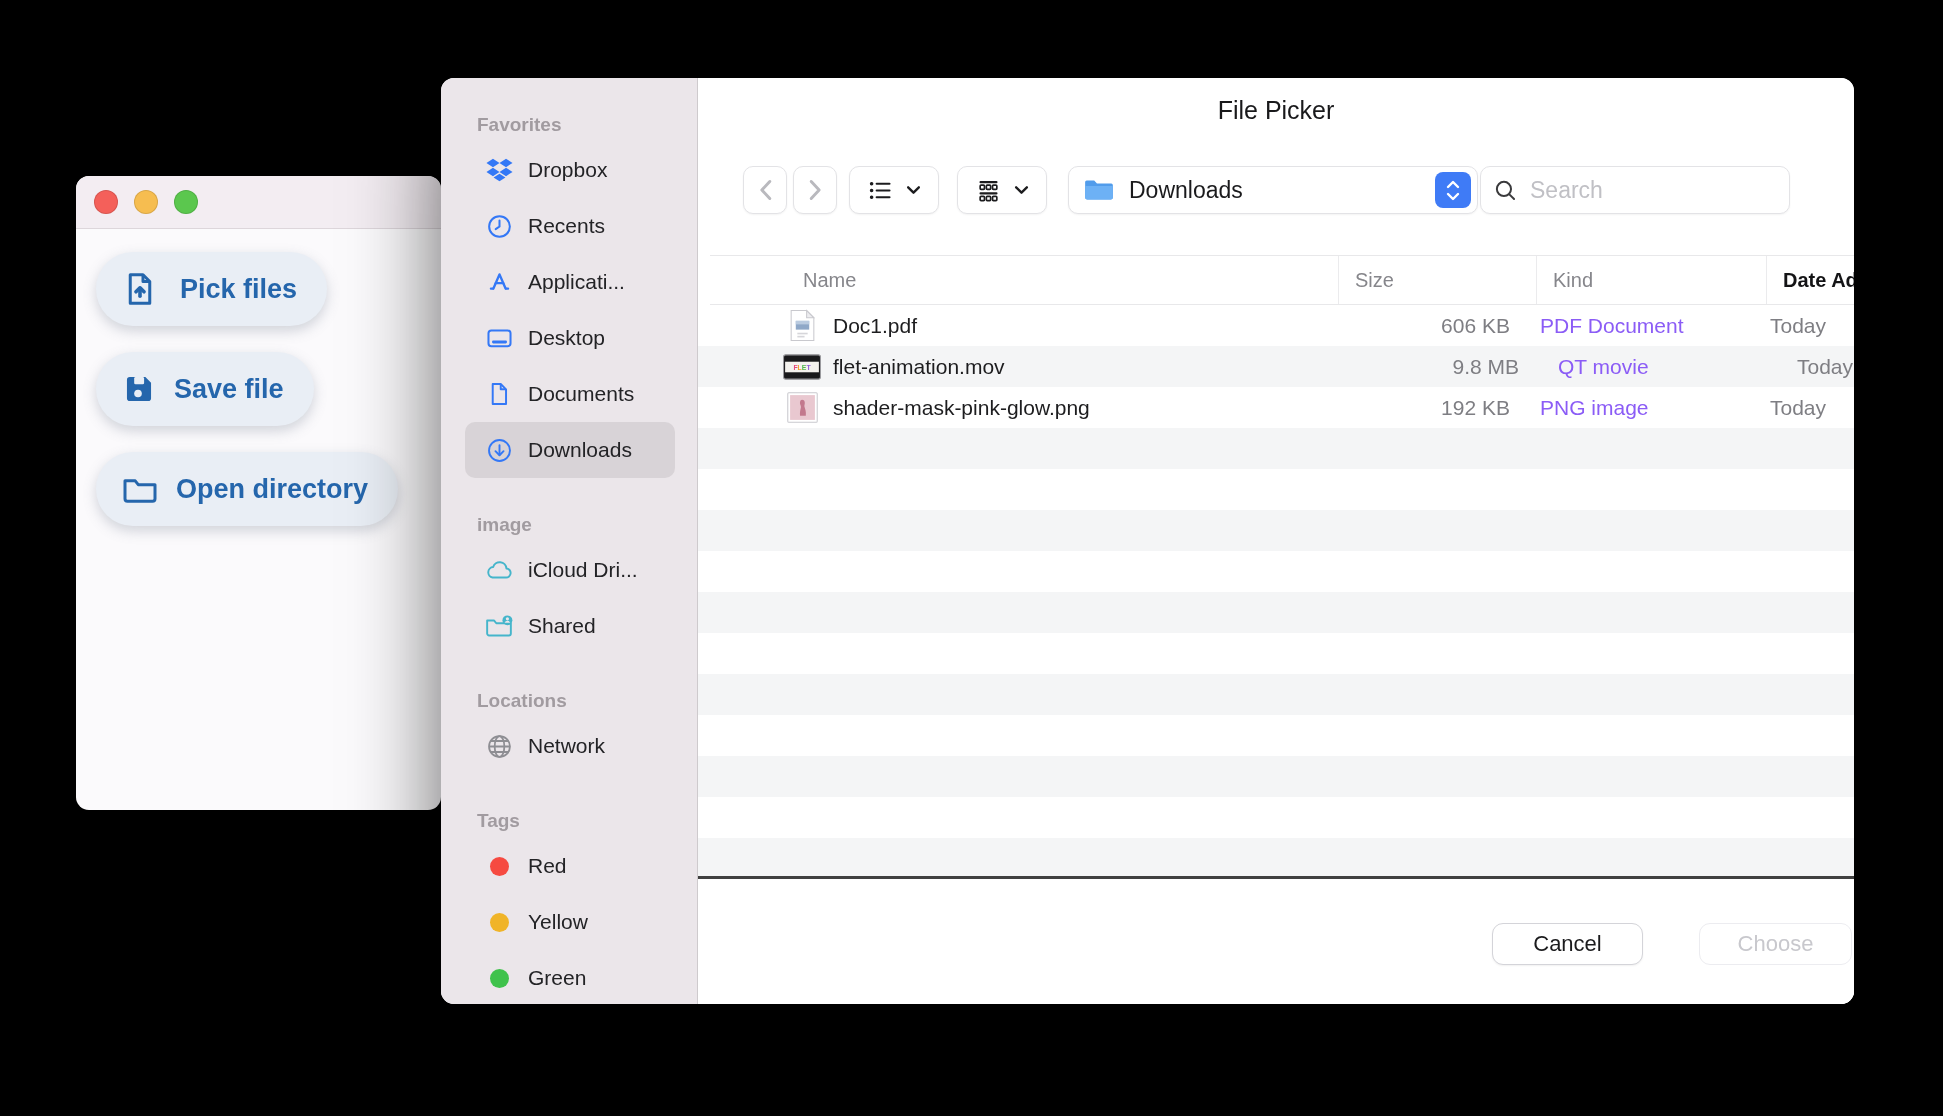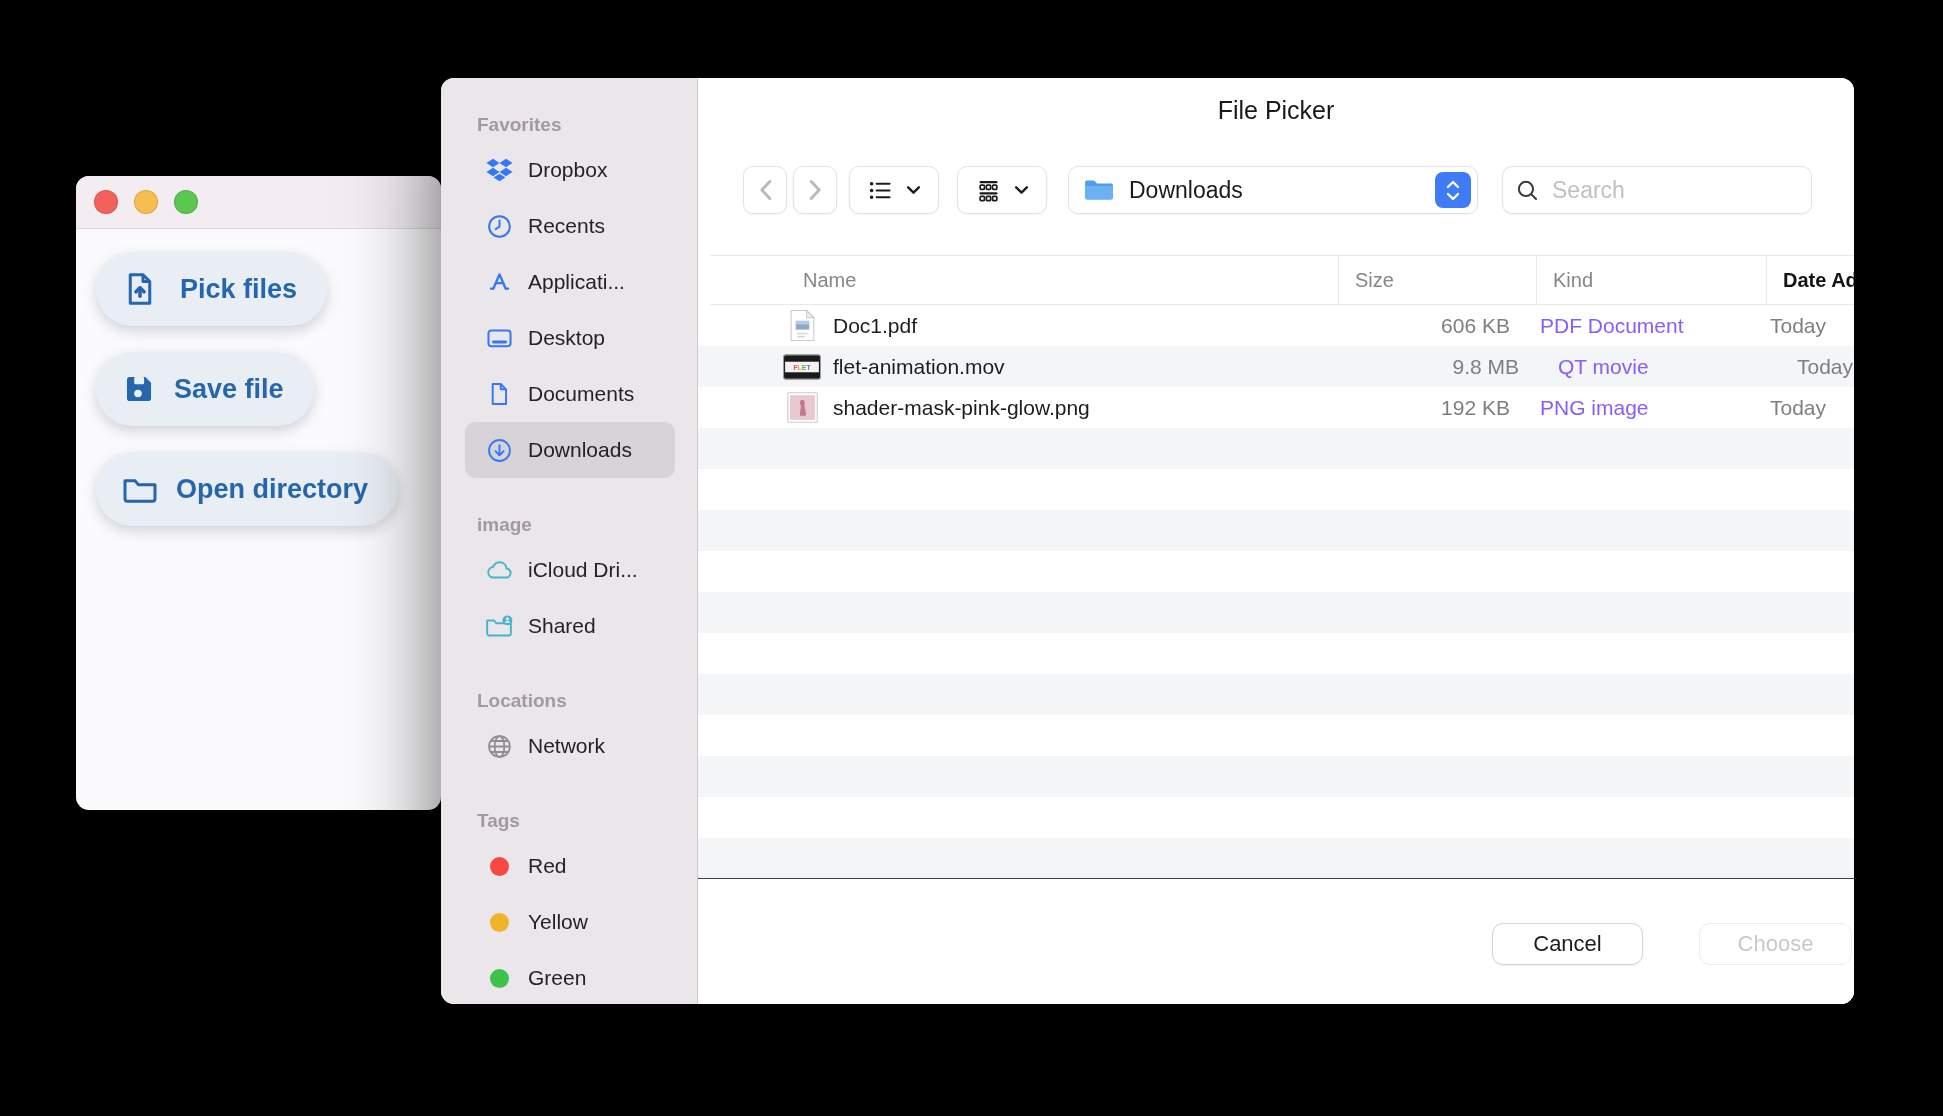--- a/index.html
+++ b/index.html
@@ -41,21 +41,21 @@
   .toolbar{position:absolute;top:88px;left:0;right:0;height:48px;}
   .tbtn{position:absolute;top:0;height:48px;box-sizing:border-box;background:#fff;
         border:1px solid #e3e3e6;border-radius:10px;display:flex;align-items:center;
         justify-content:center;box-shadow:0 1px 2px rgba(0,0,0,.05);cursor:default;}
   .btn-back{left:45px;width:44px;} .btn-fwd{left:95px;width:44px;}
   .dd-list{left:151px;width:90px;gap:12px;} .dd-group{left:259px;width:90px;gap:12px;}
   .dd-path{left:370px;width:410px;justify-content:flex-start;padding:0 6px 0 14px;}
   .path-label{flex:1;margin-left:14px;font-size:23px;color:#1a1a1c;}
   .stepper{width:36px;height:36px;border-radius:8px;background:#3f7bf6;display:flex;
            flex-direction:column;align-items:center;justify-content:center;gap:3px;flex:none;}
-  .search{left:804px;width:310px;justify-content:flex-start;padding:0 12px;gap:10px;}
+  .search{left:782px;width:310px;justify-content:flex-start;padding:0 12px;gap:10px;}
   .search input{border:none;outline:none;flex:1;min-width:0;font-size:23px;color:#333;
                 font-family:"Liberation Sans",sans-serif;background:transparent;}
   .search input::placeholder{color:#c0c0c5;}
 
   
   .thead{position:absolute;top:177px;left:0;right:0;height:50px;display:flex;
          border-top:1px solid #e8e8ea;border-bottom:1px solid #e8e8ea;
          font-size:20px;color:#86868b;box-sizing:border-box;margin-left:12px;}
   .thead>div{height:100%;display:flex;align-items:center;box-sizing:border-box;}
   .h-name{width:628px;padding-left:93px;}
@@ -68,21 +68,21 @@
   .row.gray{background:#f4f5f6;gap:9px;}
   .c-left{width:628px;display:flex;align-items:center;padding-left:85px;box-sizing:border-box;gap:12px;}
   .f-icon{width:38px;display:flex;justify-content:center;flex:none;}
   .c-name{color:#1d1d1f;white-space:nowrap;}
   .c-size{width:198px;box-sizing:border-box;padding-right:14px;text-align:right;color:#7e7e83;}
   .c-kind{width:230px;box-sizing:border-box;padding-left:16px;color:#8b5cf6;}
   .c-date{flex:1;padding-left:16px;color:#7e7e83;white-space:nowrap;overflow:hidden;}
 
   
   .dfooter{position:absolute;left:0;right:0;bottom:0;height:125px;background:#fff;
-           border-top:1px solid #404040;}
+           border-top:3px solid #404040;}
   .fbtn{position:absolute;top:44px;height:42px;box-sizing:border-box;border-radius:11px;
         display:flex;align-items:center;justify-content:center;font-size:22px;
         font-family:"Liberation Sans",sans-serif;cursor:default;}
   .btn-cancel{left:794px;width:151px;background:#fff;border:1px solid #d4d4d9;color:#1b1b1d;
               box-shadow:0 1px 2px rgba(0,0,0,.06);}
   .btn-choose{left:1001px;width:153px;background:#fff;border:1px solid #ececf0;color:#c8c8cd;}
 </style>
 </head>
 <body>
 

